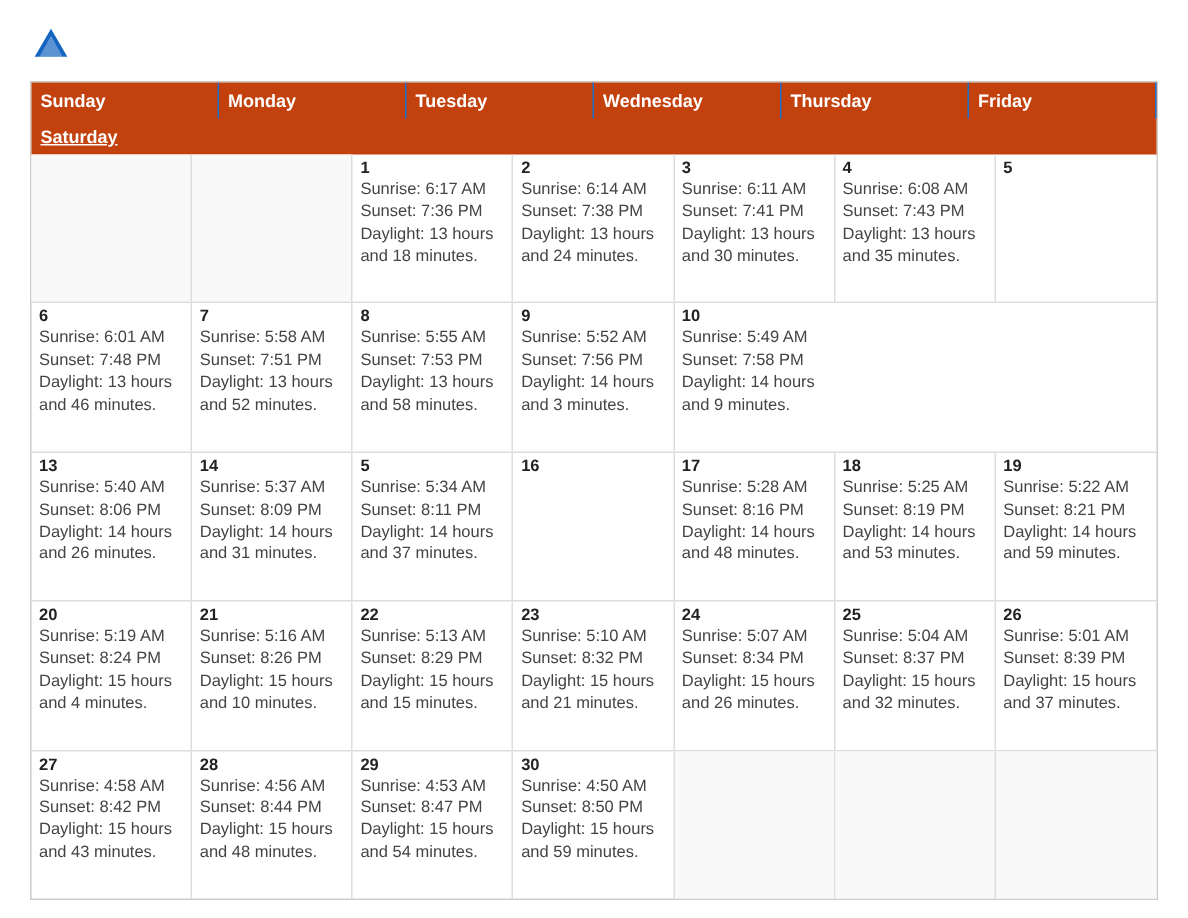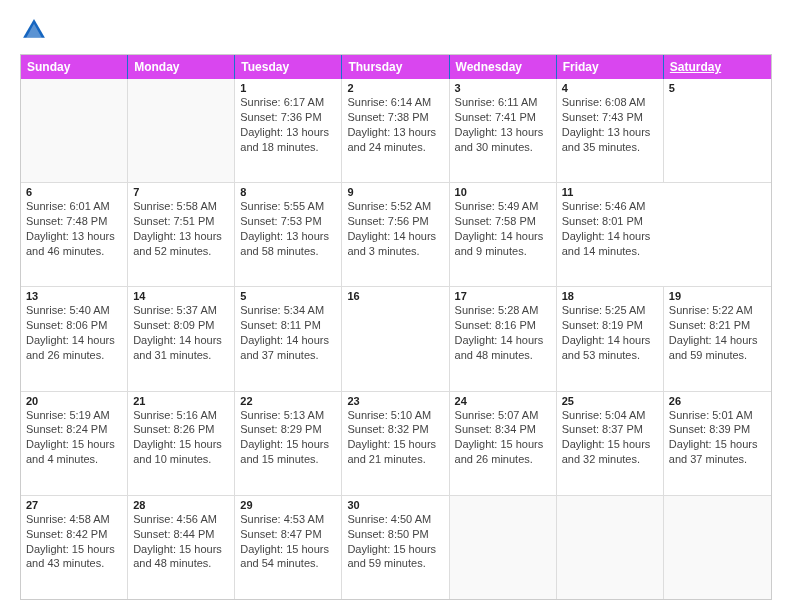--- a/index.html
+++ b/index.html
@@ -55,22 +55,22 @@
       color: #444;
     }
     .calendar {
       flex: 1;
       display: flex;
       flex-direction: column;
       border: 1px solid #ccc;
     }
     .cal-header {
       display: grid;
-      grid-template-columns: repeat(7, 1fr);
-      background: #d946ef;
+      grid-template-columns: repeat(6, 1fr);
+      background: #c2410c;
     }
     .cal-header-cell {
       color: #fff;
       font-size: 12px;
       font-weight: bold;
       padding: 5px 6px;
       text-align: left;
       border-right: 1px solid #1a72cc;
     }
     .cal-header-cell:last-child { border-right: none; text-decoration: underline; }
@@ -127,22 +127,22 @@
       <h1></h1>
       <h2></h2>
     </div>
   </div>
 
   <div class="calendar">
     <div class="cal-header">
     <div class="cal-header-cell">Sunday</div>
         <div class="cal-header-cell">Monday</div>
         <div class="cal-header-cell">Tuesday</div>
+        <div class="cal-header-cell">Wednesday</div>
         <div class="cal-header-cell">Thursday</div>
-        <div class="cal-header-cell">Wednesday</div>
         <div class="cal-header-cell">Friday</div>
         <div class="cal-header-cell">Saturday</div>
       </div>
     <div class="cal-body">
     <div class="cal-row">
           <div class="cal-cell empty"></div>
           <div class="cal-cell empty"></div>
           <div class="cal-cell">
             <div class="day-num">1</div>
             <div class="day-info">Sunrise: 6:17 AM
@@ -204,27 +204,20 @@
 Daylight: 14 hours
 and 3 minutes.</div>
           </div>
           <div class="cal-cell">
             <div class="day-num">10</div>
             <div class="day-info">Sunrise: 5:49 AM
 Sunset: 7:58 PM
 Daylight: 14 hours
 and 9 minutes.</div>
           </div>
-          <div class="cal-cell">
-            <div class="day-num">11</div>
-            <div class="day-info">Sunrise: 5:46 AM
-Sunset: 8:01 PM
-Daylight: 14 hours
-and 14 minutes.</div>
-          </div>
         </div>
         <div class="cal-row">
           <div class="cal-cell">
             <div class="day-num">13</div>
             <div class="day-info">Sunrise: 5:40 AM
 Sunset: 8:06 PM
 Daylight: 14 hours
 and 26 minutes.</div>
           </div>
           <div class="cal-cell">

